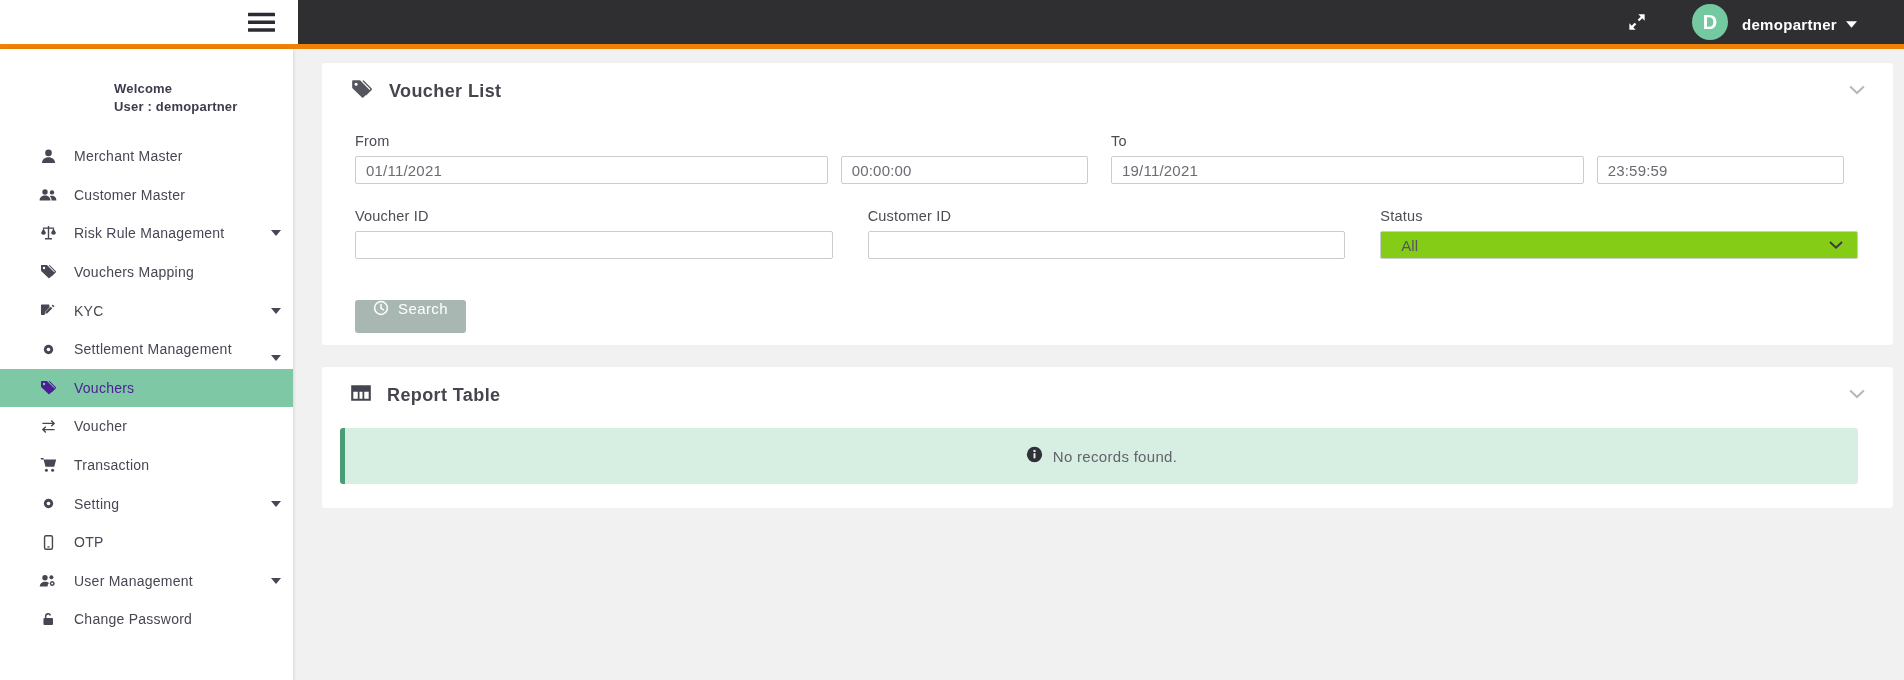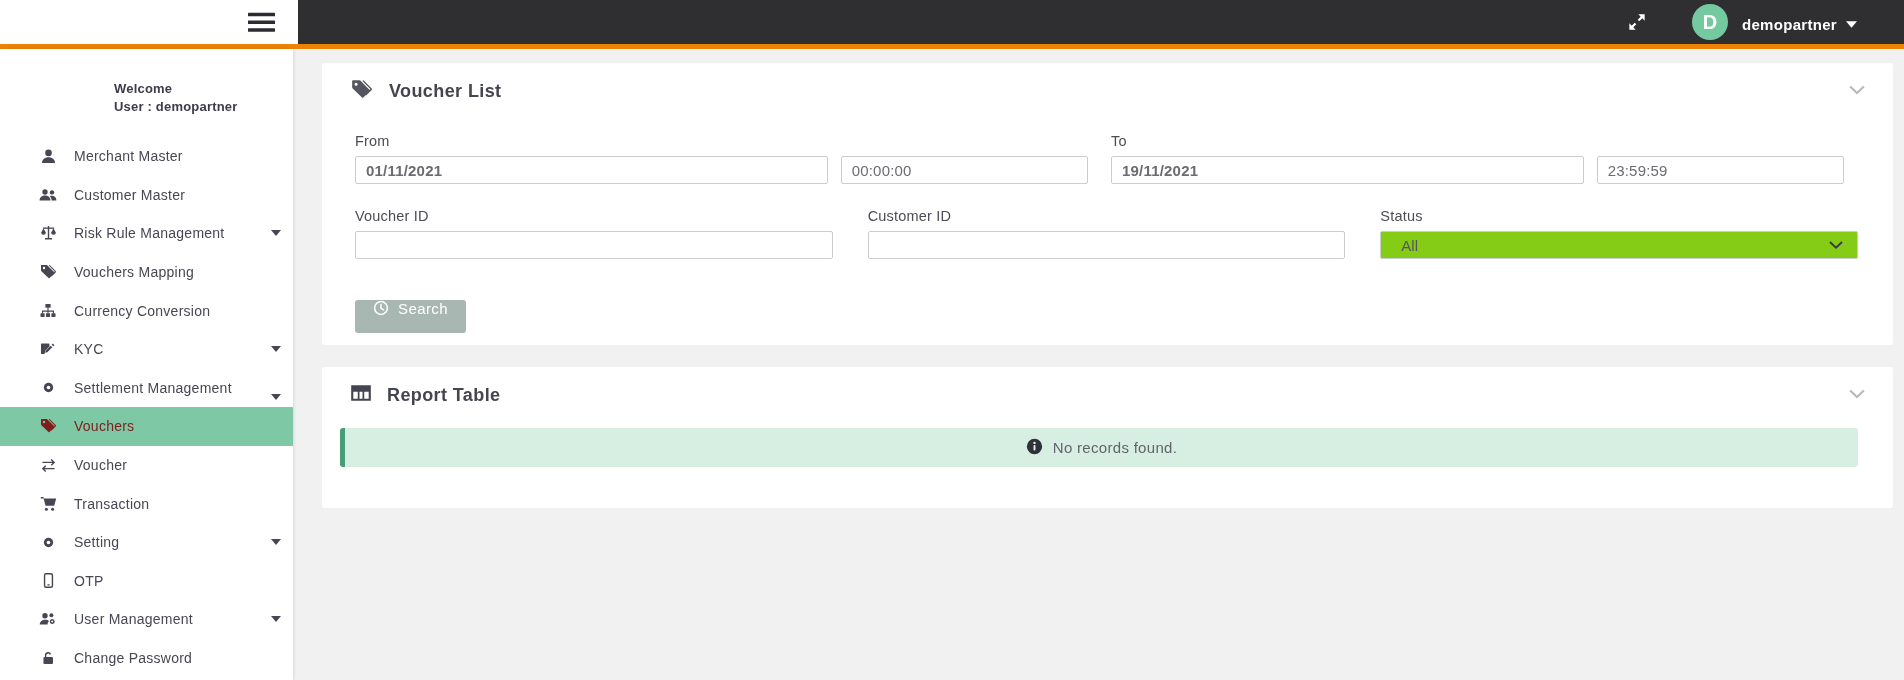--- a/index.html
+++ b/index.html
@@ -18,50 +18,50 @@
   .user-name { color:#fff; font-size:15px; font-weight:700; letter-spacing:.3px; }
 
   
   .sidebar { position:absolute; top:49px; left:0; width:293px; height:631px; background:#fff; box-shadow:1px 0 3px rgba(0,0,0,.10); }
   .welcome { position:absolute; top:31px; left:0; width:100%; padding-left:114px; font-size:13px; font-weight:600;
              color:#3c3c4c; line-height:18px; letter-spacing:.2px; }
   .nav { position:absolute; top:88px; left:0; width:100%; }
   .nav-item { position:relative; height:38.6px; display:flex; align-items:center; padding-left:36px; cursor:pointer;
               color:#474754; font-size:14px; letter-spacing:.25px; }
   .nav-icon { width:24px; height:18px; margin-right:14px; display:flex; align-items:center; justify-content:center; flex:0 0 24px; }
-  .nav-item.active { background:#7ec8a5; color:#7f1d1d; }
+  .nav-item.active { background:#7ec8a5; color:#4c1d95; }
   .nav-caret { position:absolute; right:12px; top:50%; transform:translateY(-50%); display:flex; }
   .nav-caret.low { transform:translateY(6px); }
 
   
   .card { position:absolute; left:322px; width:1571px; background:#fff; border-radius:3px; }
   .card-voucher { top:63px; height:282px; }
   .card-report { top:367px; height:141px; }
   .card-head { position:absolute; top:16px; left:28px; display:flex; align-items:center; gap:15px; }
   .card-title { font-size:18px; font-weight:600; color:#45454f; letter-spacing:.4px; }
   .collapse-btn { position:absolute; right:28px; top:20px; background:none; border:none; cursor:pointer; }
 
   
   .row1 { position:absolute; top:70px; left:33px; right:49px; display:flex; gap:23px; }
   .fgroup { flex:1; }
   .flabel { font-size:14.5px; color:#4c4c55; letter-spacing:.2px; margin-bottom:7px; display:block; }
   .pair { display:flex; gap:13px; }
-  .pair .date { flex:2;font-weight:bold; }
+  .pair .date { flex:2; }
   .pair .time { flex:1; }
   input.tb { height:28px; width:100%; border:1px solid #ccc; border-radius:2px; background:#fff; color:#6b6b73;
              font-size:15px; font-family:"Liberation Sans", sans-serif; padding:0 10px; letter-spacing:.2px; }
   .row2 { position:absolute; top:145px; left:33px; right:35px; display:grid; grid-template-columns:repeat(3,1fr); gap:35px; }
   .select-box { height:28px; border:1px solid #ccc; border-radius:2px; background:#84cc16; display:flex; align-items:center;
                 justify-content:space-between; padding:0 14px 0 20px; color:#55555f; font-size:15px; cursor:pointer; }
   .search-btn { position:absolute; top:237px; left:33px; height:33px; display:inline-flex; align-items:flex-start; gap:9px;
                 background:#a9b7b2; color:#fff; border:none; border-radius:3px; padding:0 18px; font-size:15px;
                 letter-spacing:.4px; cursor:pointer; font-family:"Liberation Sans", sans-serif; }
 
   
-  .alert { position:absolute; top:61px; left:18px; right:35px; height:39px; background:#d7efe3;
+  .alert { position:absolute; top:61px; left:18px; right:35px; height:56px; background:#d7efe3;
            border-left:5px solid #4a9c77; border-radius:3px; display:flex; align-items:center; justify-content:center;
            gap:10px; color:#63636b; font-size:15px; letter-spacing:.3px; }
 </style>
 </head>
 <body>
 
 <div class="topbar">
   <div class="topbar-left"></div>
   <button class="hamburger">
     <svg viewBox="0 0 26 20" width="27" height="21" fill="#2b2b33">
@@ -137,32 +137,20 @@
     <div class="nav-item">
       <span class="nav-icon">
         <svg viewBox="0 0 17 16" width="19" height="16" fill="currentColor">
             <path fill-rule="evenodd" d="M1 1.6c0-.3.3-.6.6-.6h4.9c.3 0 .7.1.9.4l6.9 6.9c.3.3.3.7 0 1l-4.8 4.8c-.3.3-.7.3-1 0L1.4 7.2a1.3 1.3 0 0 1-.4-.9zM4 5.2a1.2 1.2 0 1 0 0-2.4 1.2 1.2 0 0 0 0 2.4z"></path>
             <path d="M9.6 1l6.3 6.3c.3.3.3.7 0 1l-4.3 4.3-.8-.8 4.1-4.1L8.8 1.6z"></path>
           </svg>
       </span>
       <span>Vouchers Mapping</span>
     </div>
 
-    <div class="nav-item">
-      <span class="nav-icon">
-        <svg viewBox="0 0 16 16" width="18" height="15" fill="currentColor">
-            <rect x="5.2" y="1" width="5.6" height="4" rx=".5"></rect>
-            <rect x="0" y="10.8" width="4.4" height="4.2" rx=".5"></rect>
-            <rect x="5.8" y="10.8" width="4.4" height="4.2" rx=".5"></rect>
-            <rect x="11.6" y="10.8" width="4.4" height="4.2" rx=".5"></rect>
-            <path d="M8 5v3M2.2 10.8V8.6h11.6v2.2M8 8.6v2.2" stroke="currentColor" stroke-width="1.2" fill="none"></path>
-          </svg>
-      </span>
-      <span>Currency Conversion</span>
-    </div>
 
     <div class="nav-item">
       <span class="nav-icon">
         <svg viewBox="0 0 17 16" width="18" height="15" fill="currentColor">
             <path d="M1 2.2c0-.4.3-.7.7-.7h7.6c.4 0 .7.3.7.7v2.6L5.6 9.2l-.7 3 .2.6H1.7a.7.7 0 0 1-.7-.7z"></path>
             <path d="M11.3 3.9l1.8 1.8-5.3 5.3-2.3.5.5-2.3zM13.6 1.6l1.8 1.8-1.2 1.2-1.8-1.8z"></path>
           </svg>
       </span>
       <span>KYC</span>
       <span class="nav-caret">

